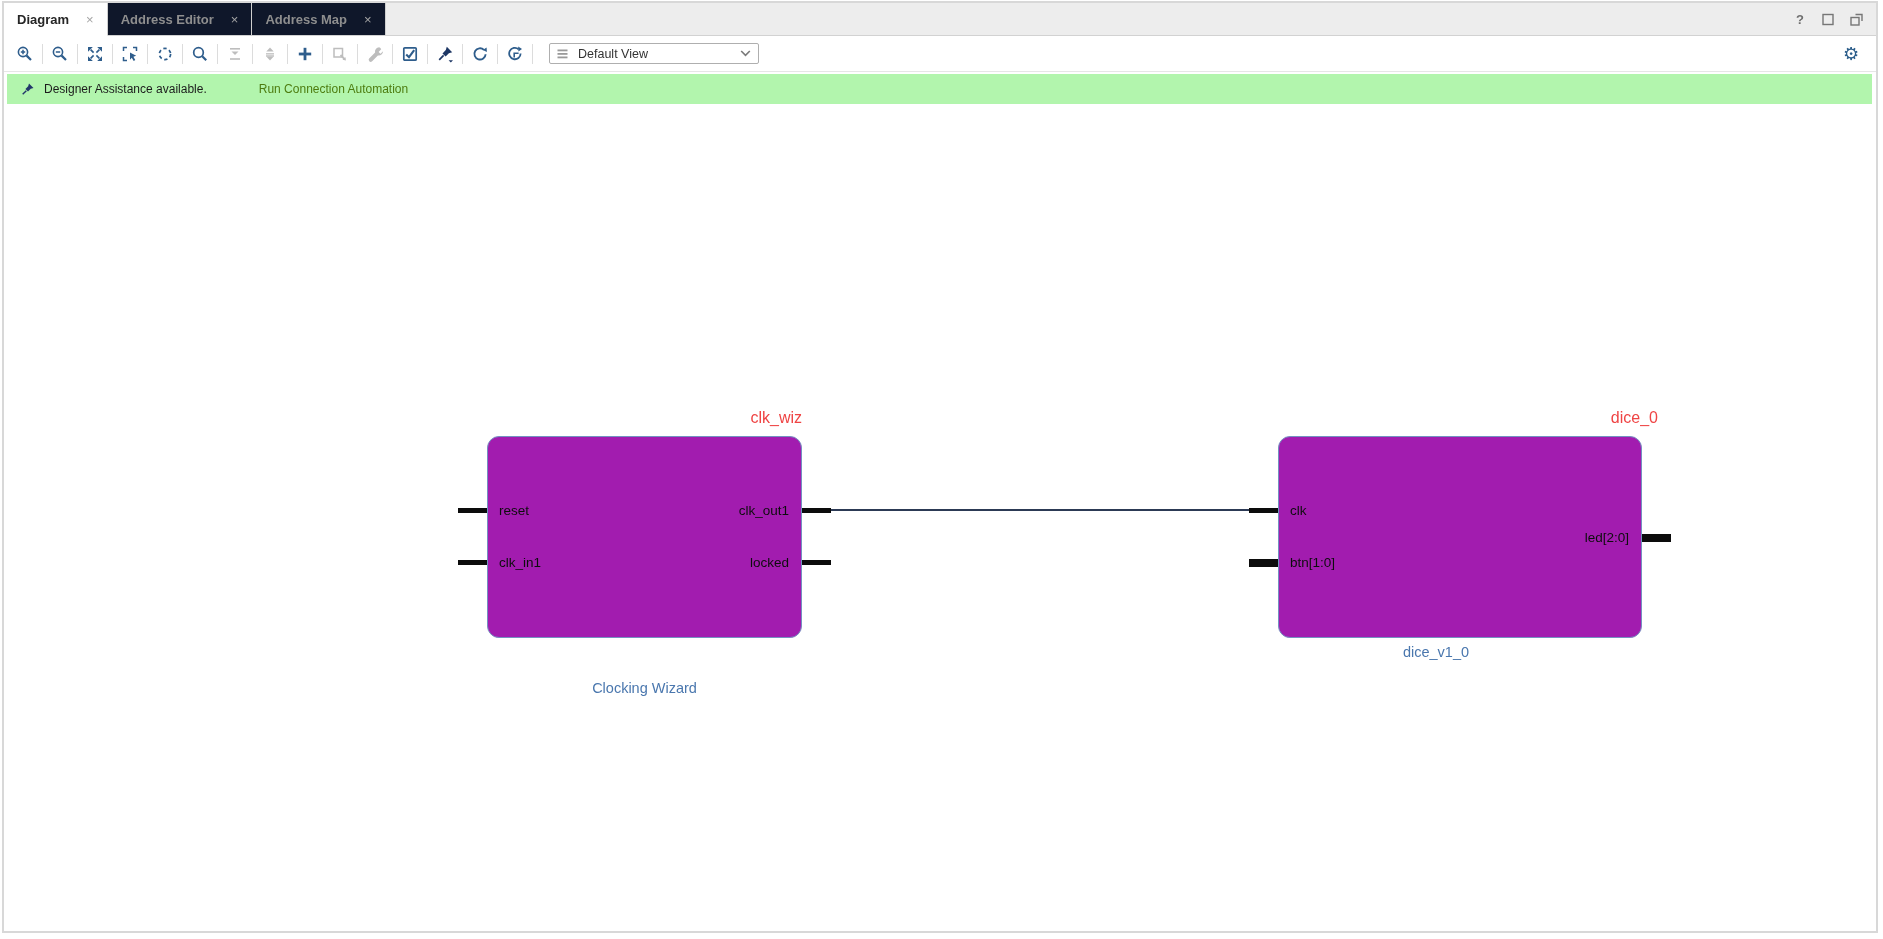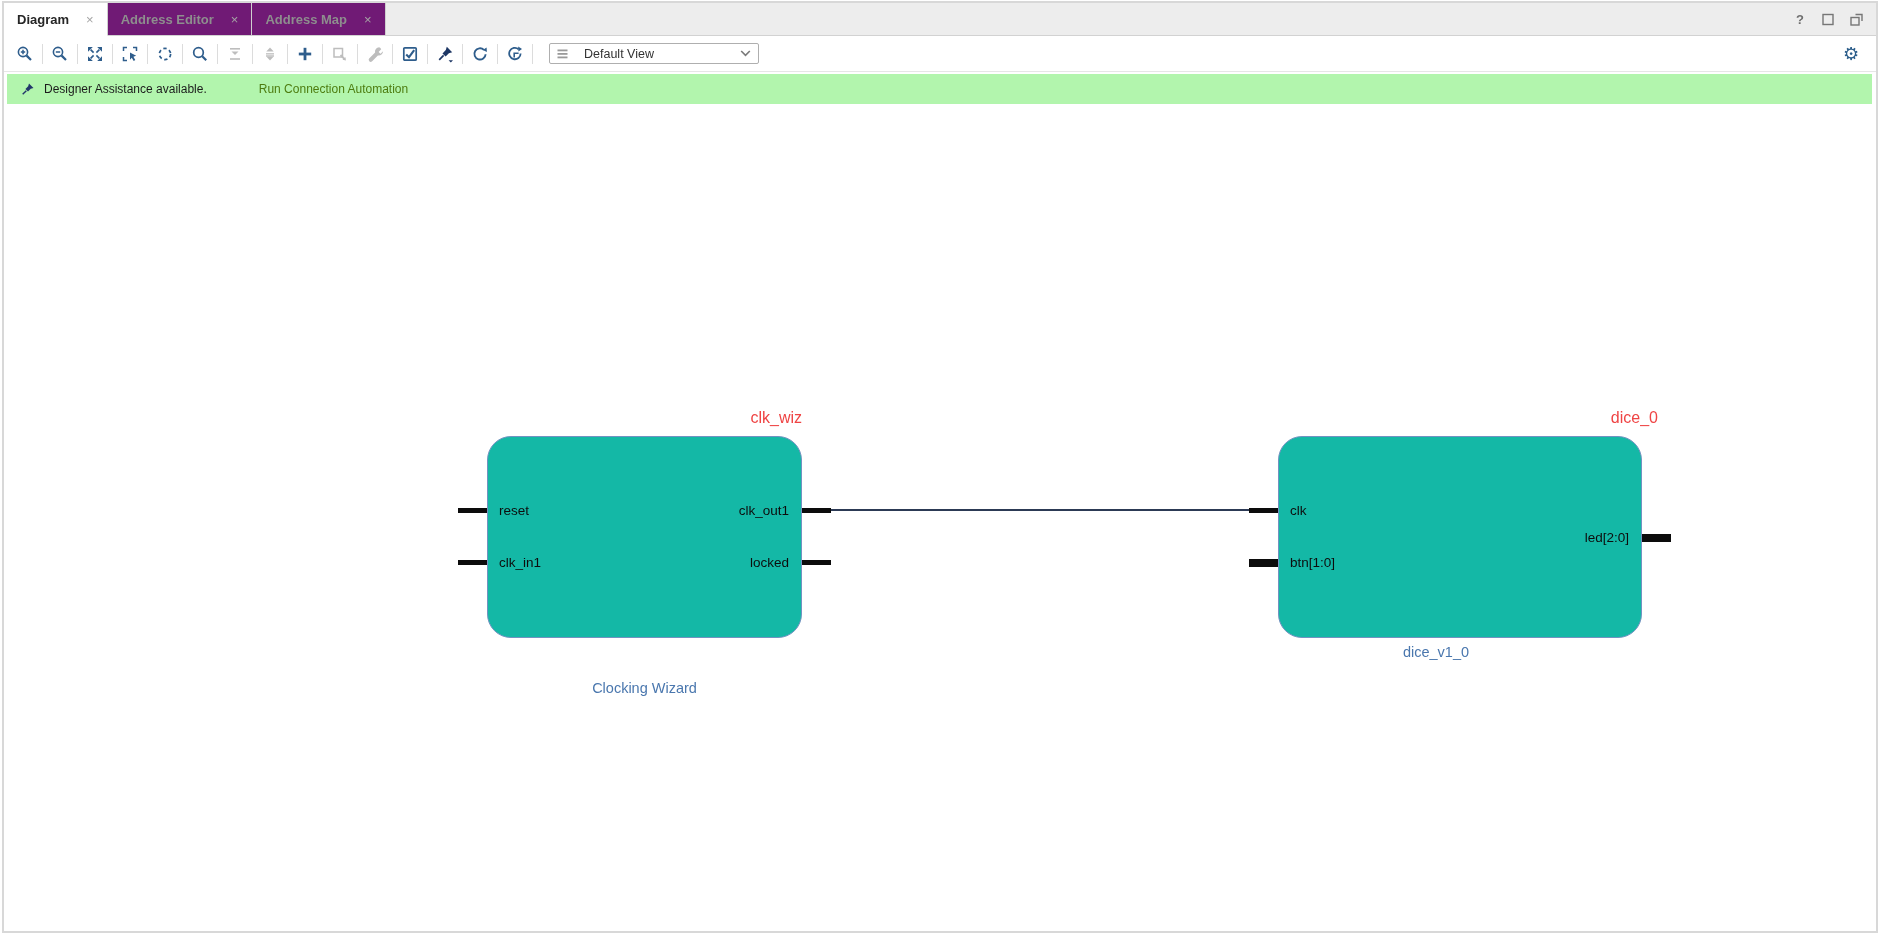--- a/index.html
+++ b/index.html
@@ -6,49 +6,49 @@
   html,body { width:1883px; height:939px; background:#fff; font-family:"Liberation Sans", sans-serif; position:relative; overflow:hidden; }
 
   .frame { position:absolute; left:2px; top:1px; width:1876px; height:932px;
            border:2px solid #d8d8d8; background:#fff; display:flex; flex-direction:column; }
 
   
   .tabbar { flex:0 0 33px; background:#ededed; border-bottom:1px solid #d2d2d2;
             display:flex; align-items:stretch; padding-top:0; }
   .tab { display:flex; align-items:center; gap:15px; padding:0 11px 0 13px;
          border-right:1px solid #cfcfcf; font-size:13px; font-weight:bold; color:#8e8e8e;
-         background:#701a75; cursor:default; }
+         background:#0f172a; cursor:default; }
   .tab.active { background:#ffffff; color:#262626; margin-bottom:-1px; border-bottom:1px solid #fff; }
   .tab-close { color:#a5a5a5; font-weight:normal; font-size:13px; line-height:1; padding:2px 2px; }
   .win-controls { margin-left:auto; display:flex; align-items:center; gap:12px; padding-right:12px; }
   .wc { display:flex; align-items:center; justify-content:center; width:16px; height:16px; color:#6f6f6f; }
   .wc-help { font-size:13px; font-weight:bold; }
 
   
   .toolbar { flex:0 0 36px; background:#fff; display:flex; align-items:center;
              padding-left:9px; border-bottom:1px solid #e6e6e6; }
   .tbtn { width:24px; height:24px; display:flex; align-items:center; justify-content:center; border-radius:2px; }
   .tbtn.on { color:#2e5d8c; }
   .tbtn.off { color:#bdbdbd; }
   .tsep { width:1px; height:20px; background:#dcdcdc; margin:0 5px; flex:0 0 1px; }
   .viewsel { margin-left:11px; width:210px; height:21px; border:1px solid #afafaf; border-radius:2px;
-             background:#fff; display:flex; align-items:center; gap:16px; padding:0 7px; font-size:12.5px; color:#333; }
+             background:#fff; display:flex; align-items:center; gap:10px; padding:0 7px; font-size:12.5px; color:#333; }
   .viewsel .chev { margin-left:auto; }
   .gearbtn { margin-left:auto; margin-right:13px; width:24px; height:24px;
              display:flex; align-items:center; justify-content:center;
              color:#2b5d8a; font-family:"DejaVu Sans", sans-serif; font-size:18px; }
 
   
   .content { flex:1; position:relative; background:#fff; overflow:hidden; }
   .banner { position:absolute; left:3px; right:4px; top:2px; height:30px; background:#b2f5ad;
             display:flex; align-items:center; gap:9px; padding-left:13px; font-size:12px; color:#1c1c1c; }
   .banner-link { color:#4d7c0f; cursor:pointer; margin-left:3px;padding-left:40px; }
 
-  .block { position:absolute; width:315px; height:202px; background:#14b8a6;
-           border:1.5px solid #7392c1; border-radius:24px; }
+  .block { position:absolute; width:315px; height:202px; background:#a21caf;
+           border:1.5px solid #7392c1; border-radius:12px; }
   .block-title { position:absolute; width:315px; text-align:right; font-size:16px; color:#ef4444; height:20px; line-height:20px; }
   .block-caption { position:absolute; width:315px; text-align:center; font-size:14.5px; color:#4a77ae; height:18px; line-height:18px; }
   .port { position:absolute; height:18px; line-height:18px; font-size:13.5px; color:#0d0d0d; white-space:nowrap; }
   .port-l { left:11px; } .port-r { right:12px; text-align:right; }
   .row1 { top:65px; } .row2 { top:117px; } .rowm { top:92px; }
   .stub { position:absolute; background:#0c0c0c; width:29px; }
   .stub-l { left:-30px; } .stub-r { right:-30px; }
   .thin { height:5px; } .bus { height:8px; }
   .st1 { top:71px; } .st2 { top:123px; } .st2b { top:122px; } .stmb { top:97px; }
   .wire { position:absolute; height:2px; background:#2c3a55; }

